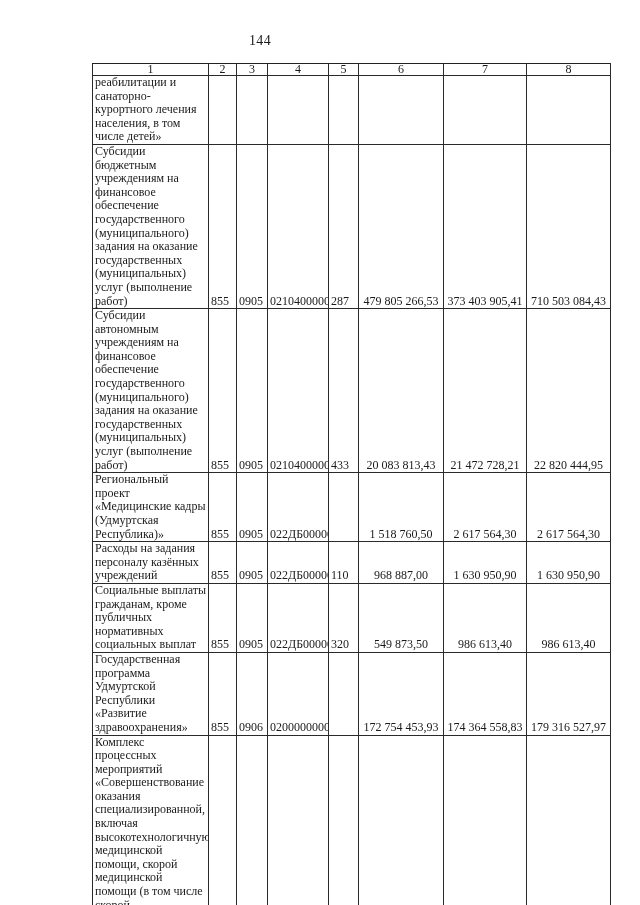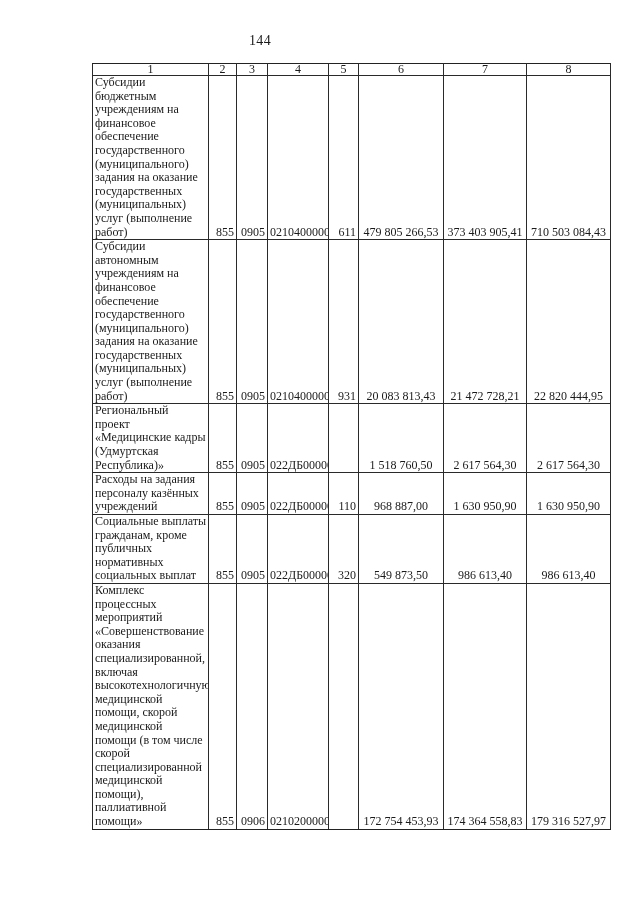--- a/index.html
+++ b/index.html
@@ -7,21 +7,21 @@
       font-family: "Liberation Serif", "DejaVu Serif", serif; color: #1a1a1a; }
     .page-num { position: absolute; top: 33px; left: 0; width: 520px; text-align: center;
       font-size: 14px; letter-spacing: 0.3px; }
     table.budget { position: absolute; top: 63px; left: 92px; border-collapse: collapse;
       table-layout: fixed; width: 518px; font-size: 12px; line-height: 13.6px; }
     table.budget td, table.budget th { border: 1px solid #2a2a2a; padding: 0 2px 0 2px;
       vertical-align: bottom; overflow: hidden; }
     table.budget th { font-weight: normal; text-align: center; height: 10px; line-height: 11px;
       vertical-align: middle; padding: 0; }
     td.name { text-align: left; padding-left: 3px; }
-    td.code { text-align: right; padding: 0 1px; }
+    td.code { text-align: left; padding: 0 1px; }
     td.amt { text-align: center; padding-right: 1px; white-space: nowrap; }
     table.budget tr.r-header th { border-top: 1.5px solid #222; }
     table.budget tr:last-child td { border-bottom: 1.5px solid #222; }
   </style>
 </head>
 <body>
 
 <div class="page-num">144</div>
 
 <table class="budget">
@@ -39,36 +39,46 @@
       <tr class="r-header">
     <th>1</th>
     <th>2</th>
     <th>3</th>
     <th>4</th>
     <th>5</th>
     <th>6</th>
     <th>7</th>
     <th>8</th>
   </tr>
+  <tr style="height:54px">
+    <td class="name">реабилитации и санаторно-курортного лечения населения, в том числе детей»</td>
+    <td class="code"></td>
+    <td class="code"></td>
+    <td class="code"></td>
+    <td class="code"></td>
+    <td class="amt"></td>
+    <td class="amt"></td>
+    <td class="amt"></td>
+  </tr>
   <tr style="height:122px">
     <td class="name">Субсидии бюджетным учреждениям на финансовое обеспечение государственного (муниципального) задания на оказание государственных (муниципальных) услуг (выполнение работ)</td>
     <td class="code">855</td>
     <td class="code">0905</td>
     <td class="code">0210400000</td>
-    <td class="code">611</td>
+    <td class="code">287</td>
     <td class="amt">479 805 266,53</td>
     <td class="amt">373 403 905,41</td>
     <td class="amt">710 503 084,43</td>
   </tr>
   <tr style="height:123px">
     <td class="name">Субсидии автономным учреждениям на финансовое обеспечение государственного (муниципального) задания на оказание государственных (муниципальных) услуг (выполнение работ)</td>
     <td class="code">855</td>
     <td class="code">0905</td>
     <td class="code">0210400000</td>
-    <td class="code">931</td>
+    <td class="code">433</td>
     <td class="amt">20 083 813,43</td>
     <td class="amt">21 472 728,21</td>
     <td class="amt">22 820 444,95</td>
   </tr>
   <tr style="height:54px">
     <td class="name">Региональный проект «Медицинские кадры (Удмуртская Республика)»</td>
     <td class="code">855</td>
     <td class="code">0905</td>
     <td class="code">022ДБ00000</td>
     <td class="code"></td>
@@ -89,20 +99,30 @@
   <tr style="height:60px">
     <td class="name">Социальные выплаты гражданам, кроме публичных нормативных социальных выплат</td>
     <td class="code">855</td>
     <td class="code">0905</td>
     <td class="code">022ДБ00000</td>
     <td class="code">320</td>
     <td class="amt">549 873,50</td>
     <td class="amt">986 613,40</td>
     <td class="amt">986 613,40</td>
   </tr>
+  <tr style="height:54px">
+    <td class="name">Государственная программа Удмуртской Республики «Развитие здравоохранения»</td>
+    <td class="code">855</td>
+    <td class="code">0906</td>
+    <td class="code">0200000000</td>
+    <td class="code"></td>
+    <td class="amt">172 754 453,93</td>
+    <td class="amt">174 364 558,83</td>
+    <td class="amt">179 316 527,97</td>
+  </tr>
   <tr style="height:185px">
     <td class="name">Комплекс процессных мероприятий «Совершенствование оказания специализированной, включая высокотехнологичную, медицинской помощи, скорой медицинской помощи (в том числе скорой специализированной медицинской помощи), паллиативной помощи»</td>
     <td class="code">855</td>
     <td class="code">0906</td>
     <td class="code">0210200000</td>
     <td class="code"></td>
     <td class="amt">172 754 453,93</td>
     <td class="amt">174 364 558,83</td>
     <td class="amt">179 316 527,97</td>
   </tr>

